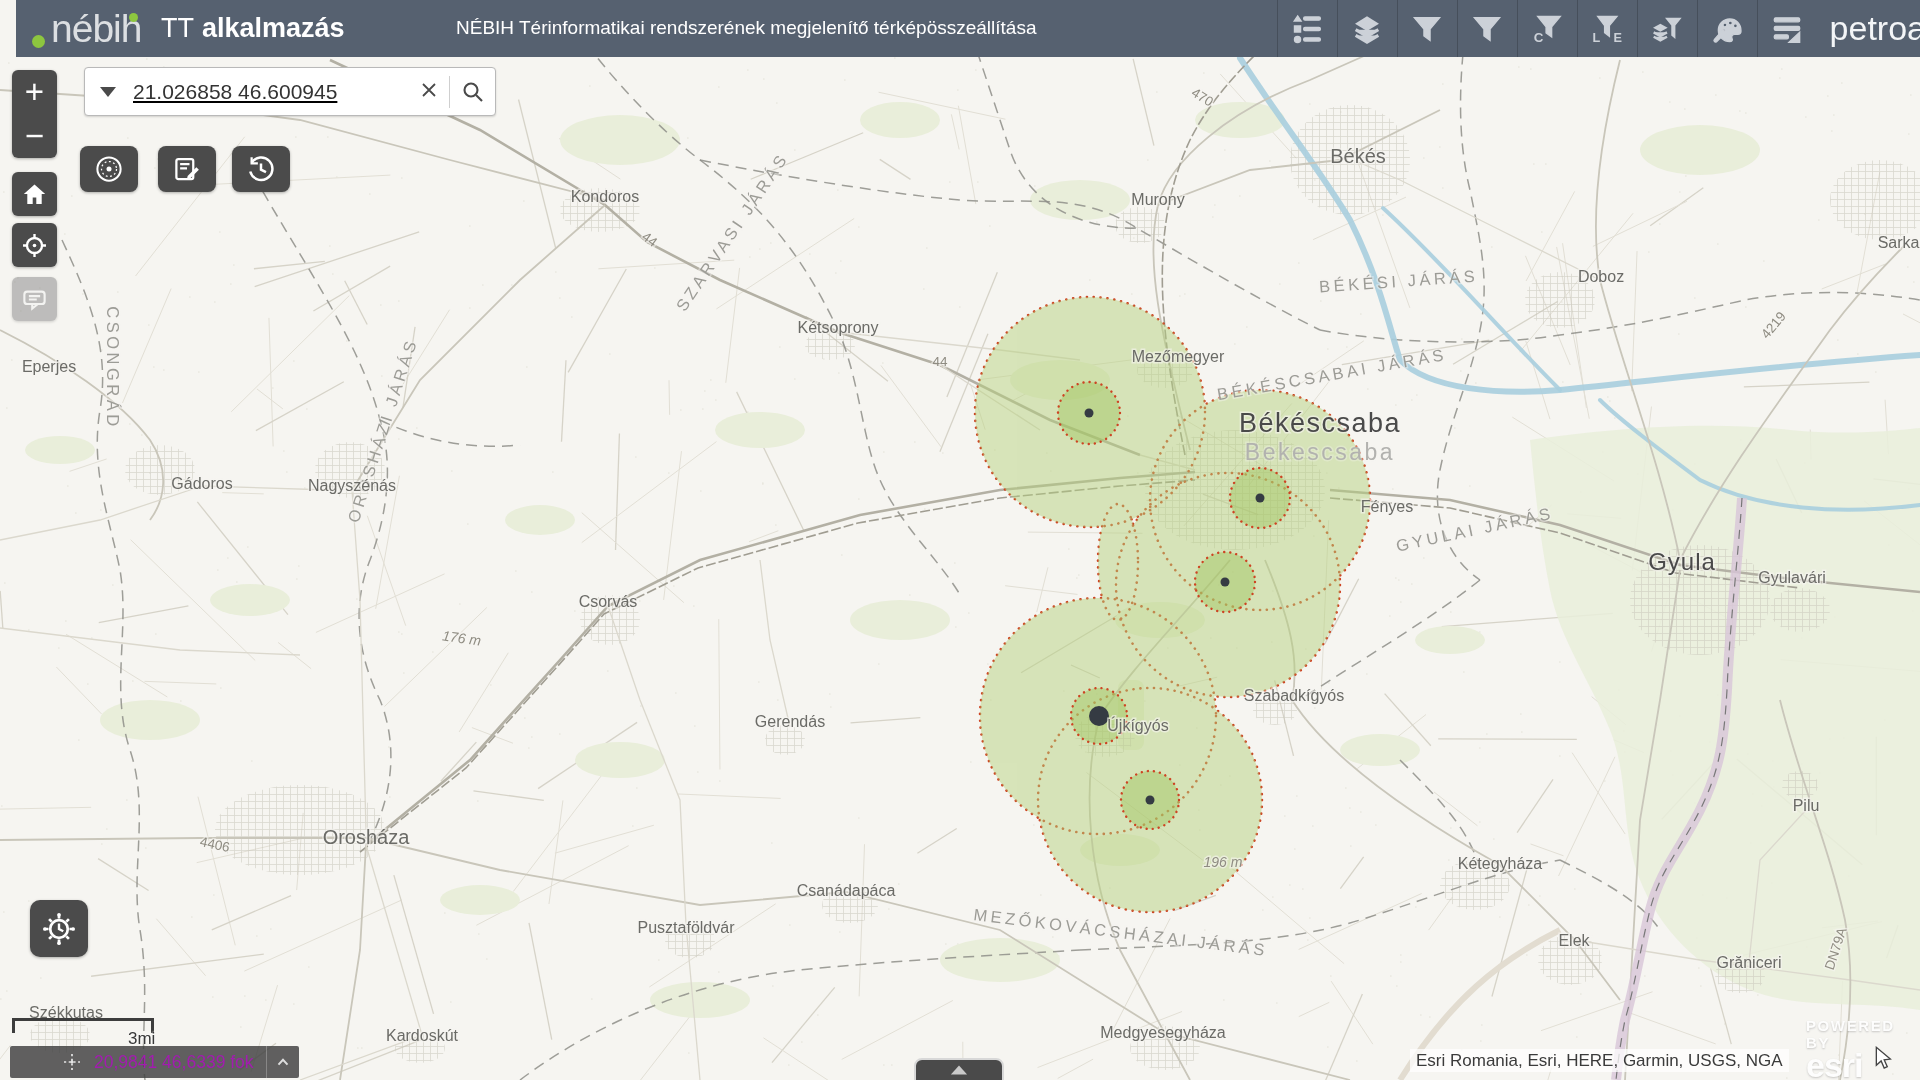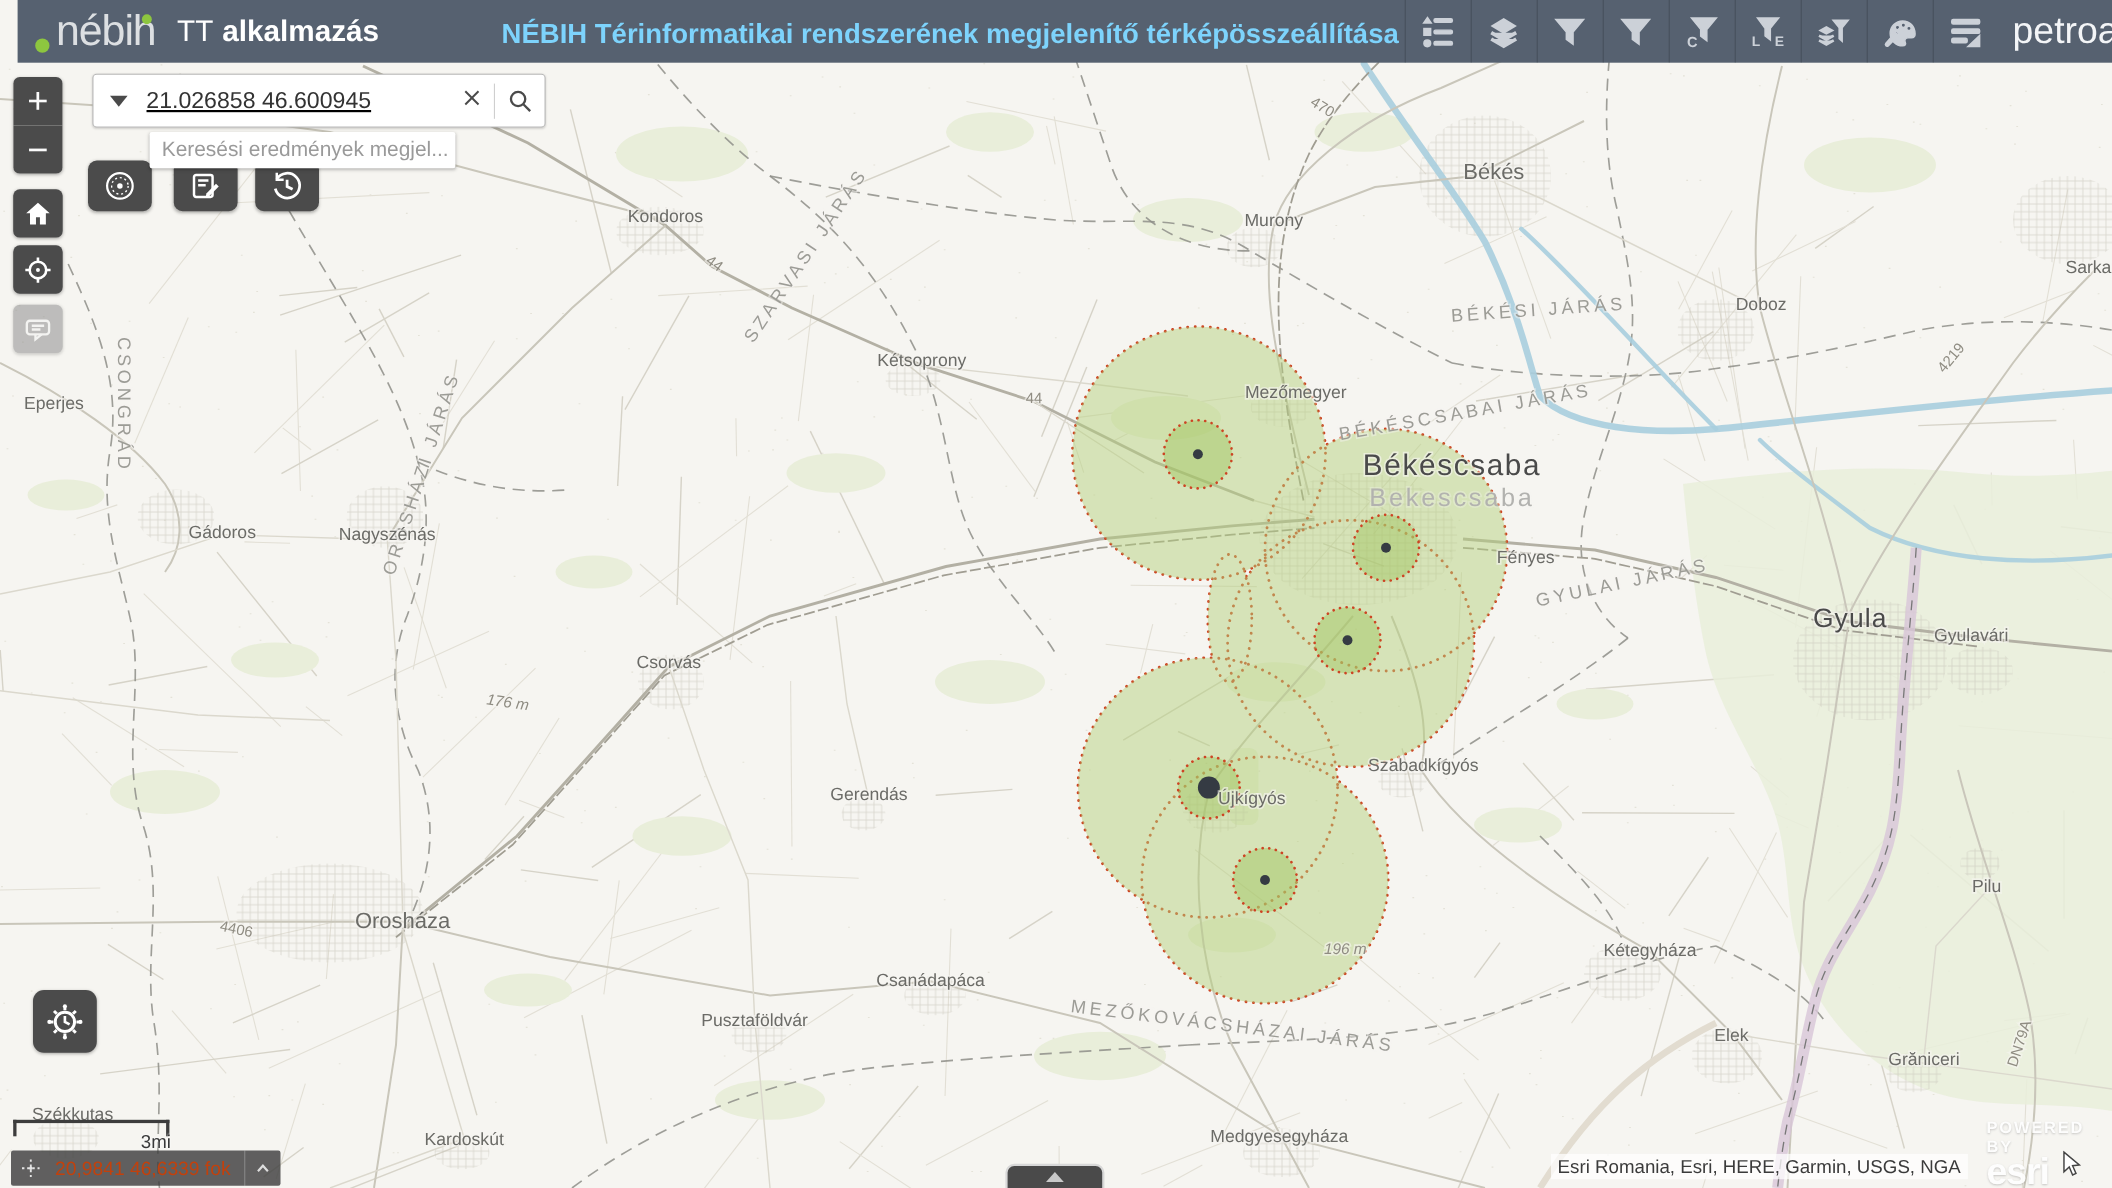--- a/index.html
+++ b/index.html
@@ -8,21 +8,21 @@
   
   .topbar{position:absolute;left:16px;top:0;width:1920px;height:57px;background:#566170;z-index:10;
           display:flex;align-items:center;}
   .logo{position:absolute;left:16px;top:3px;height:52px;padding-left:19px;color:#dcdfe2;
         font-size:39px;font-weight:400;letter-spacing:-1px;line-height:52px;}
   .logo::before{content:"";position:absolute;left:0;bottom:7px;width:13px;height:13px;border-radius:50%;background:#8dc63f;}
   .logo-idot{position:absolute;left:97px;top:10px;width:9px;height:9px;border-radius:50%;background:#8dc63f;}
   .app-title{position:absolute;left:145px;top:13px;color:#ffffff;font-size:27px;}
   .app-title .tt{font-weight:300;margin-right:8px;}
   .app-title .rest{font-weight:700;}
-  .subtitle{position:absolute;left:440px;top:17px;color:#7dd3fc;font-size:25px;font-weight:bold;}
+  .subtitle{position:absolute;left:440px;top:17px;color:#ffffff;font-size:19px;}
   .hicons{position:absolute;right:0;top:0;height:57px;display:flex;align-items:center;}
   .hicon{width:59px;height:57px;display:flex;align-items:center;justify-content:center;
          border-left:1px solid rgba(0,0,0,.18);cursor:pointer;}
   .hicon svg{width:32px;height:32px;fill:#ccd1d8;stroke:#ccd1d8;}
   .huser{color:#f3f5f7;font-size:34px;margin:0 10px 0 13px;}
   
   .ctl{position:absolute;background:#4b4b4b;border-radius:6px;color:#fff;z-index:5;
        display:flex;align-items:center;justify-content:center;cursor:pointer;
        box-shadow:0 1px 3px rgba(0,0,0,.3);}
   .zoombox{position:absolute;left:12px;top:70px;width:45px;height:88px;border-radius:6px;
@@ -56,21 +56,21 @@
          box-shadow:0 1px 3px rgba(0,0,0,.3);}
   .trbtn svg{width:30px;height:30px;}
   .btn-gear{left:30px;top:900px;width:58px;height:57px;border-radius:10px;}
   .btn-gear svg{width:34px;height:34px;}
   
   .scalebar{position:absolute;left:12px;top:1018px;width:136px;height:12px;z-index:5;
             border-top:3px solid #3d3d3d;border-left:3px solid #3d3d3d;border-right:3px solid #3d3d3d;}
   .scalelabel{position:absolute;left:128px;top:1029px;z-index:5;font-size:17px;color:#383838;
               text-shadow:0 0 2px #fff,0 0 2px #fff;}
   .statusbar{position:absolute;left:10px;top:1046px;height:32px;z-index:5;display:flex;
-             align-items:center;background:rgba(62,62,62,.82);border-radius:2px;color:#c2410c;}
+             align-items:center;background:rgba(62,62,62,.82);border-radius:2px;color:#a21caf;padding-left:44px;}
   .sb-icon{width:36px;display:flex;align-items:center;justify-content:center;cursor:pointer;}
   .sb-text{font-size:17.5px;padding:0 12px 0 4px;}
   .sb-exp{width:32px;height:32px;border-left:1px solid rgba(255,255,255,.25);display:flex;
           align-items:center;justify-content:center;cursor:pointer;}
   .tabletoggle{position:absolute;left:914px;top:1058px;width:90px;height:34px;background:#4a4a4a;
                border:2px solid #d8d8d8;border-radius:8px;z-index:5;display:flex;
                align-items:flex-start;justify-content:center;padding-top:4px;box-sizing:border-box;cursor:pointer;}
   .attribution{position:absolute;left:1390px;top:1049px;height:23px;z-index:5;
                background:rgba(255,255,255,.72);color:#3b3b3b;font-size:17px;
                display:flex;align-items:center;padding:0 6px;margin-left:20px;}
@@ -638,21 +638,20 @@
     </div>
     <div class="trbtn" style="left:232px">
       <svg viewBox="0 0 24 24" fill="none" stroke="#fff" stroke-width="2">
           <path d="M4.5 7 A9 9 0 1 1 3.4 14"></path>
           <path d="M4.5 2.5 V7.5 H9.5" stroke-width="1.8"></path>
           <path d="M12 7.5 V12.5 L16 14.5"></path>
         </svg>
     </div>
   </div>
 
-  <div class="tooltip">Keresési eredmények megjel...</div>
 
   <div class="ctl btn-gear">
     <svg viewBox="0 0 24 24" fill="none" stroke="#fff" stroke-width="1.9">
       <circle cx="12" cy="12" r="6.2"></circle>
       <path d="M12 2 V4.6 M12 19.4 V22 M2 12 H4.6 M19.4 12 H22 M5 5 L6.8 6.8 M17.2 17.2 L19 19 M19 5 L17.2 6.8 M6.8 17.2 L5 19"></path>
       <circle cx="12" cy="2" r="1.3" fill="#fff" stroke="none"></circle>
         <circle cx="12" cy="22" r="1.3" fill="#fff" stroke="none"></circle>
       <circle cx="2" cy="12" r="1.3" fill="#fff" stroke="none"></circle>
         <circle cx="22" cy="12" r="1.3" fill="#fff" stroke="none"></circle>
       <path d="M12 8.2 V12 L15 13.6" stroke-width="1.7"></path>

